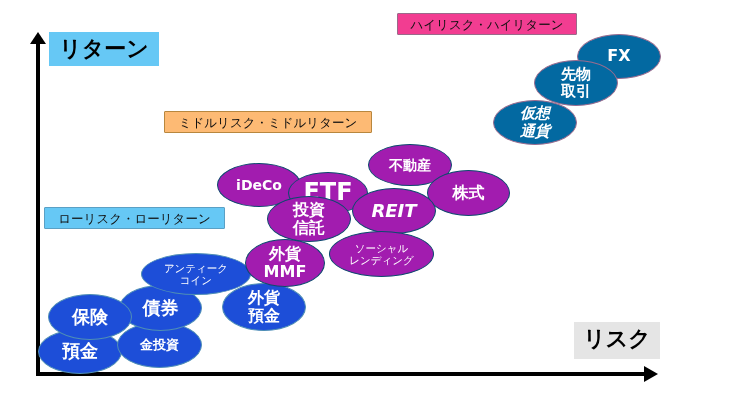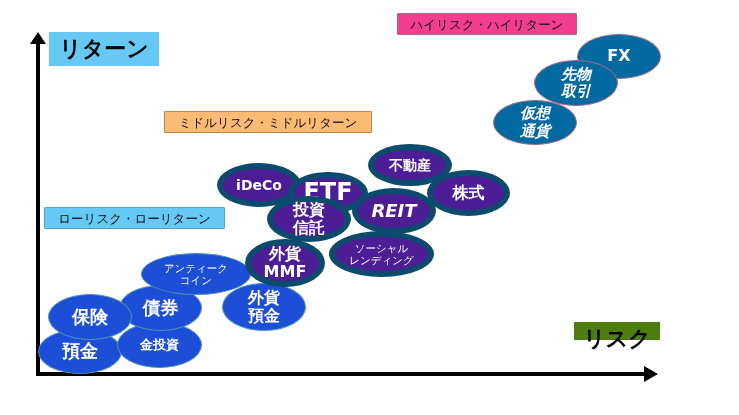--- a/index.html
+++ b/index.html
@@ -8,33 +8,33 @@
   .axis-y { position: absolute; left: 36px; top: 40px; width: 4px; height: 336px; background: #000; }
   .axis-y-head { position: absolute; left: 30px; top: 32px; width: 0; height: 0;
                  border-left: 8px solid transparent; border-right: 8px solid transparent; border-bottom: 12px solid #000; }
   .axis-x { position: absolute; left: 36px; top: 372px; width: 610px; height: 4px; background: #000; }
   .axis-x-head { position: absolute; left: 644px; top: 366px; width: 0; height: 0;
                  border-top: 8px solid transparent; border-bottom: 8px solid transparent; border-left: 14px solid #000; }
 
   .axis-label { position: absolute; color: #000; font-weight: bold; font-size: 22px; line-height: 34px;
                 text-align: center; }
   .axis-label.y { left: 49px; top: 32px; width: 110px; height: 34px; background: #66c8f5; }
-  .axis-label.x { left: 574px; top: 322px; width: 86px; height: 18px; background: #4d7c0f; }
+  .axis-label.x { left: 574px; top: 322px; width: 86px; height: 37px; background: #e5e5e5; }
 
   .zone-label { position: absolute; font-size: 12.5px; line-height: 22px; height: 22px; color: #111;
                 border-radius: 1px; text-align: center; box-sizing: border-box; border: 1px solid #888; }
   .zone-low { left: 44px; top: 207px; width: 181px; background: #66c8f5; border-color: #5aa0c5; }
   .zone-mid { left: 164px; top: 111px; width: 208px; background: #fdba74; border-color: #b8873e; }
   .zone-high { left: 397px; top: 13px; width: 180px; background: #f23d91; border-color: #9a6a8a; }
 
   .bubble { position: absolute; border-radius: 50%; display: flex; align-items: center; justify-content: center;
             text-align: center; color: #fff; font-weight: bold; box-sizing: border-box; white-space: pre-line;
             line-height: 1.15; }
   .bubble.blue { background: #1d4ed8; border: 1px solid #4f8fb5; }
-  .bubble.orange { background: #4c1d95; border: 6px solid #0c4a6e; }
+  .bubble.orange { background: #a21caf; border: 1px solid #0c4a6e; }
   .bubble.pink { background: #0369a1; border: 1px solid #9a6c8f; }
 </style>
 </head>
 <body>
 
 <div class="axis-y"></div>
 <div class="axis-y-head"></div>
 <div class="axis-x"></div>
 <div class="axis-x-head"></div>
 
@@ -60,16 +60,16 @@
 <div class="bubble orange" style="left:427px;top:170px;width:83px;height:46px;font-size:16px;">株式</div>
 <div class="bubble orange" style="left:352px;top:188px;width:84px;height:46px;font-size:18px;font-style:italic;">REIT</div>
 <div class="bubble orange" style="left:267px;top:196px;width:84px;height:46px;font-size:16px;">投資
 信託</div>
 <div class="bubble orange" style="left:245px;top:239px;width:80px;height:48px;font-size:16px;">外貨
 MMF</div>
 <div class="bubble orange" style="left:329px;top:231px;width:105px;height:46px;font-size:10.5px;font-weight:normal;">ソーシャル
 レンディング</div>
 
 <div class="bubble pink" style="left:577px;top:34px;width:84px;height:45px;font-size:16px;">FX</div>
-<div class="bubble pink" style="left:534px;top:60px;width:84px;height:46px;font-size:15px;font-style:italic;">先物
+<div class="bubble pink" style="left:534px;top:60px;width:84px;height:46px;font-size:15px;">先物
 取引</div>
 <div class="bubble pink" style="left:493px;top:100px;width:84px;height:45px;font-size:15px;font-style:italic;">仮想
 通貨</div>
 
 </body></html>

